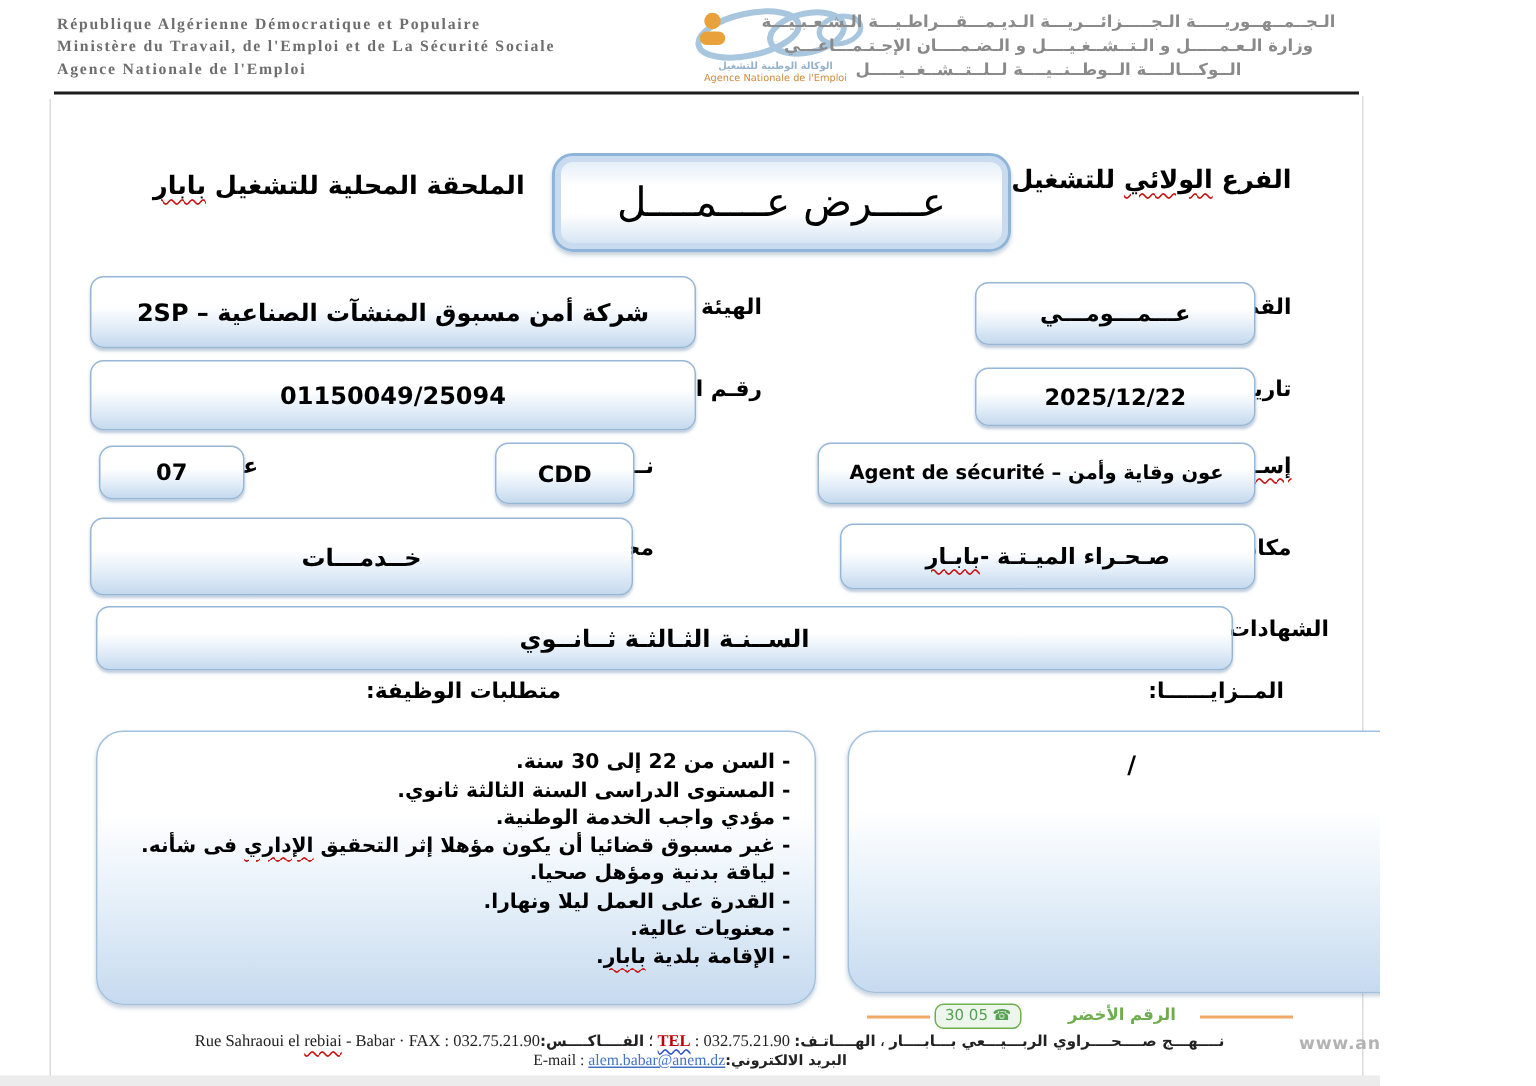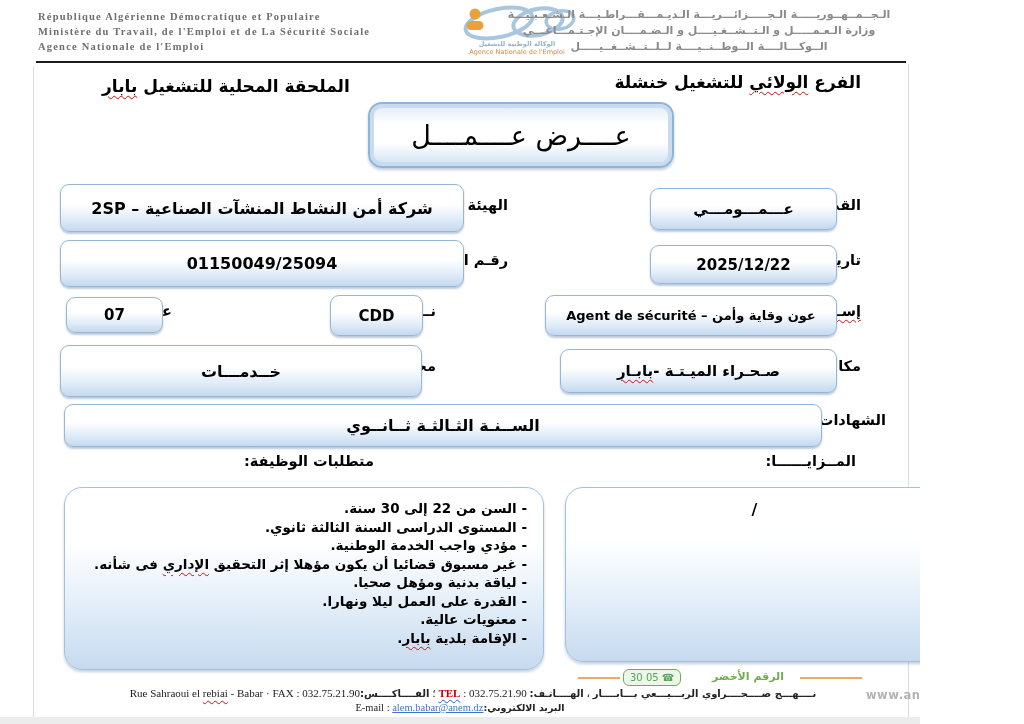--- a/index.html
+++ b/index.html
@@ -16,21 +16,21 @@
   .hdr-ar{
     position:absolute;right:16px;top:7px;width:410px;direction:rtl;text-align:center;
     font-weight:bold;font-size:11px;line-height:16px;color:#8a8a8a;
   }
   .logo{position:absolute;left:437px;top:2px;}
   .top-divider{position:absolute;left:36px;right:14px;top:61px;height:2px;background:#1c1c1c;}
   .edge-l{position:absolute;left:33px;top:66px;bottom:6px;width:1px;background:#dcdcdc;}
   .edge-r{position:absolute;right:11px;top:64px;bottom:6px;width:1px;background:#dcdcdc;}
   .bottom-band{position:absolute;left:0;right:0;bottom:0;height:7px;background:#ececec;}
   
-  .subtitle{position:absolute;font-weight:bold;font-size:17px;direction:rtl;white-space:nowrap;}
+  .subtitle{position:absolute;font-weight:bold;font-size:17px;direction:rtl;white-space:nowrap;margin-top:38px;}
   #subtitle-right{right:59px;top:72px;}
   #subtitle-left{left:102px;top:76px;}
   
   .title-box{
     position:absolute;left:368px;top:102px;width:302px;height:62px;
     border:2px solid #8fb4d9;border-radius:14px;
     box-shadow:inset 0 0 0 4px #c9dcef,0 2px 3px rgba(100,130,160,.4);
     background:linear-gradient(180deg,#dfeaf6 0%,#ffffff 32%,#ffffff 62%,#cfe0f2 100%);
     display:flex;align-items:center;justify-content:center;
     font-size:27px;font-weight:normal;direction:rtl;
@@ -145,21 +145,21 @@
     <span>الملحقة المحلية للتشغيل </span><span class="sq-red">بابار</span><span></span>
   </div>
 
   <div class="title-box">
     <span>عــــرض عــــمــــل</span>
   </div>
 
   <div class="lbl" id="lbl-legal">القطاع القانوني:</div>
   <div class="vbox" id="box-legal">عـــمـــومـــي</div>
   <div class="lbl" id="lbl-employer">الهيئة المستخدمة:</div>
-  <div class="vbox" id="box-employer">شركة أمن النشاط المنشآت الصناعية – 2SP</div>
+  <div class="vbox" id="box-employer">شركة أمن مسبوق المنشآت الصناعية – 2SP</div>
 
   <div class="lbl" id="lbl-regdate">تاريخ التسجيل:</div>
   <div class="vbox" id="box-regdate">2025/12/22</div>
   <div class="lbl" id="lbl-offerno">رقـم العـــرض:</div>
   <div class="vbox" id="box-offerno">01150049/25094</div>
 
   <div class="lbl" id="lbl-profession">
     <span class="sq-red">إســم</span><span> المهـــنة:</span>
   </div>
   <div class="vbox" id="box-profession">عون وقاية وأمن – Agent de sécurité</div>

